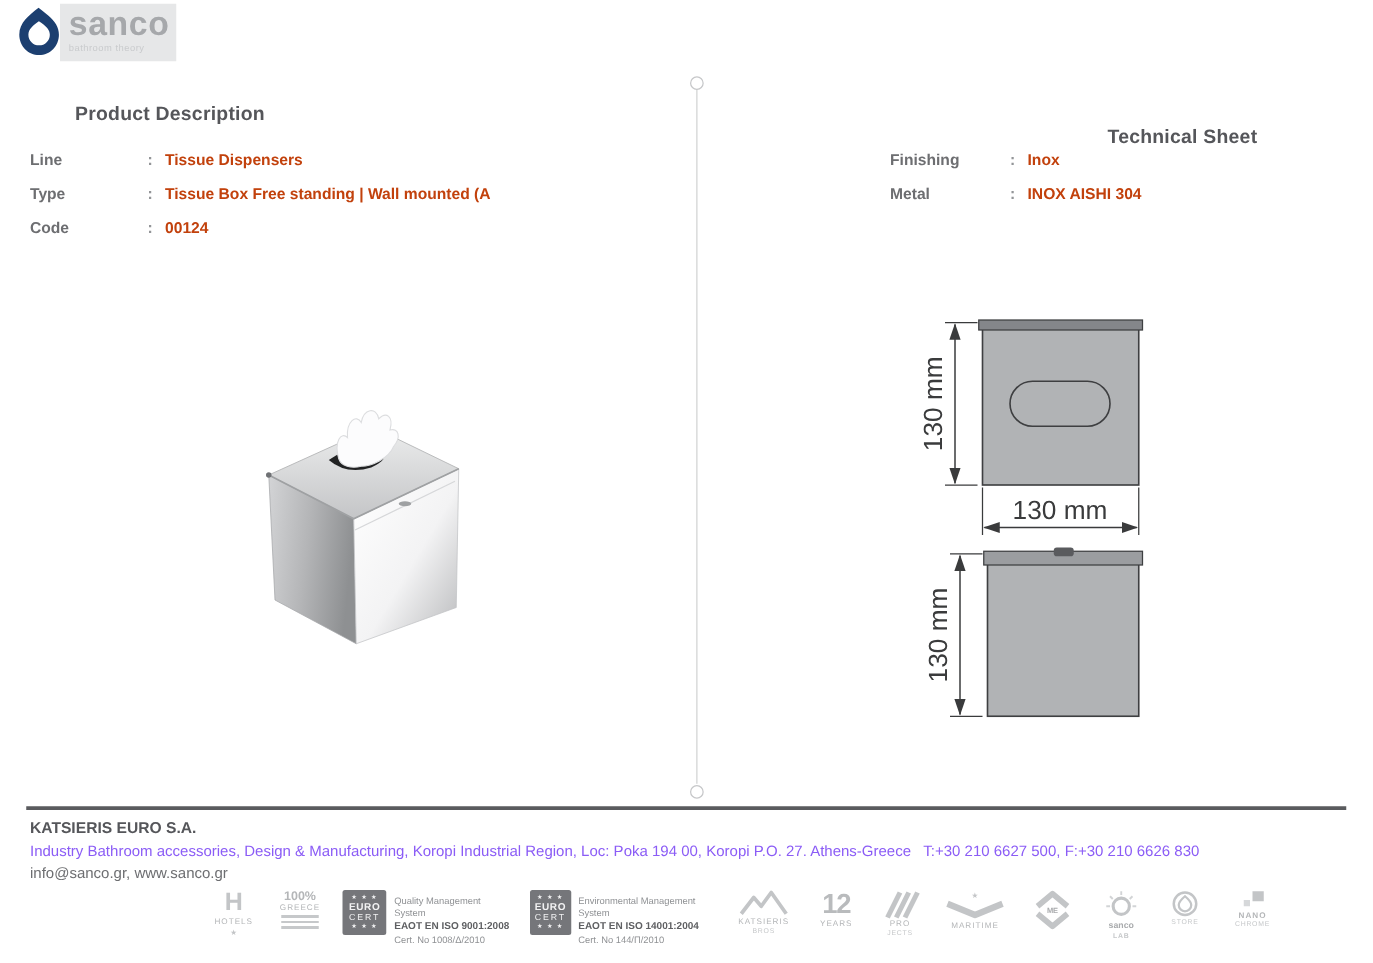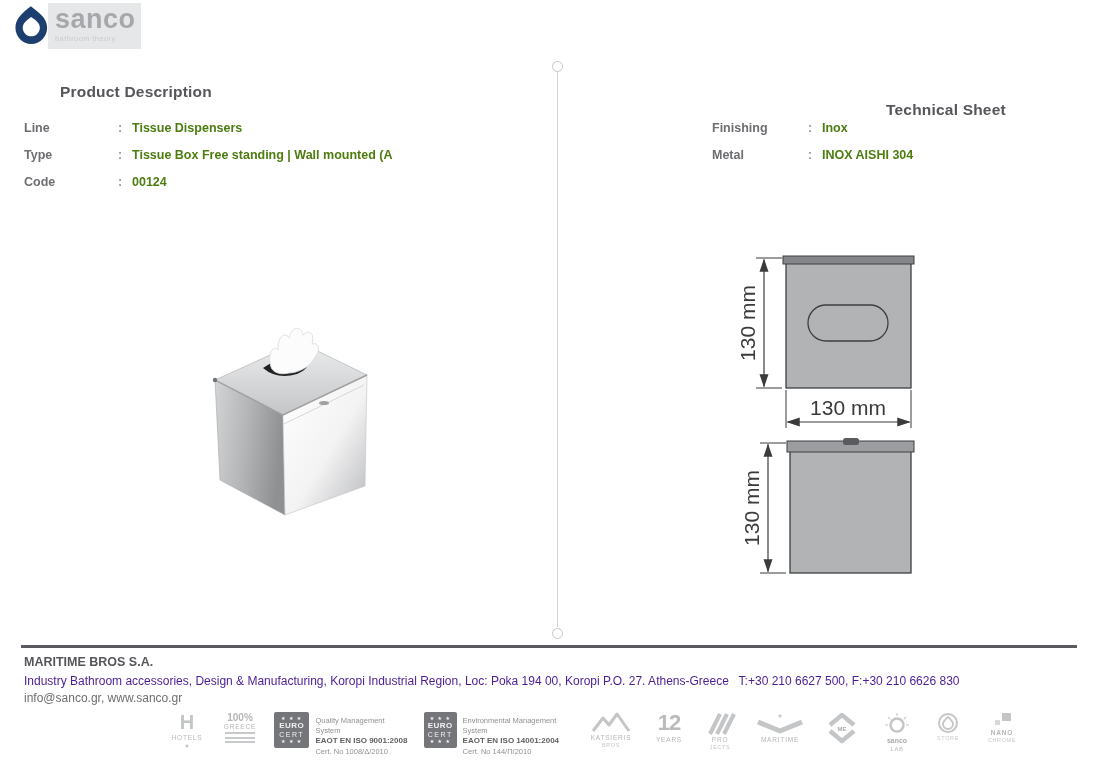--- a/index.html
+++ b/index.html
@@ -28,33 +28,33 @@
 
   
   .fields { font-size:12.5px; font-weight:700; }
   .fields-left { left:24px; top:121px; }
   .fields-right { left:712px; top:121px; }
   .frow { height:14px; margin-bottom:13px; white-space:nowrap; }
   .flabel { display:inline-block; color:#6d6e71; }
   .fields-left .flabel { width:94px; }
   .fields-right .flabel { width:96px; }
   .fcolon { display:inline-block; width:14px; color:#939598; }
-  .fvalue { color:#4d7c0f;text-align:right; }
+  .fvalue { color:#c2410c;text-align:right; }
 
   
   .product-photo { left:193px; top:323px; width:185px; height:196px; }
 
   
   .tech-drawing { left:726px; top:246px; width:210px; height:348px; }
   .dim-text { font-size:21px; fill:#3a3b3c; font-family:"Liberation Sans", sans-serif; }
 
   
   .foot-rule { left:21px; top:645px; width:1056px; height:3px; background:#5a5b5e; }
   .company { left:24px; top:655px; font-size:12.5px; font-weight:700; color:#55565a; }
-  .address { left:24px; top:674px; font-size:12px; color:#4c1d95; white-space:pre; }
+  .address { left:24px; top:674px; font-size:12px; color:#8b5cf6; white-space:pre; }
   .contacts { left:24px; top:691px; font-size:12px; color:#6d6e71; }
 
   
   .badges { left:168px; top:712px; display:flex; align-items:flex-start; gap:14px; color:#b6b8ba; }
   .bdg { display:flex; flex-direction:column; align-items:center; text-align:center; }
   .bdg-label { font-size:6.5px; letter-spacing:0.8px; color:#b4b6b8; margin-top:2px; }
   .bdg-sub { font-size:5.5px; letter-spacing:0.6px; color:#c6c8ca; margin-top:1px; }
   .hotels-h { font-size:20px; font-weight:700; color:#c3c5c7; line-height:20px; }
   .bdg-star { font-size:6px; color:#c3c5c7; margin-top:1px; }
   .greece-top { font-size:10px; font-weight:700; color:#b4b6b8; line-height:11px; }
@@ -184,21 +184,21 @@
       <rect x="117" y="192" width="16" height="7" rx="2.5" fill="#5a5b5e"></rect>
 
       <line x1="34" y1="197" x2="60" y2="197" stroke="#3a3b3c" stroke-width="1"></line>
       <line x1="34" y1="327" x2="60" y2="327" stroke="#3a3b3c" stroke-width="1"></line>
       <line x1="42" y1="198.5" x2="42" y2="325.5" stroke="#3a3b3c" stroke-width="1.2" marker-start="url(#dimarrow)" marker-end="url(#dimarrow)"></line>
       <text class="dim-text" x="25" y="262" text-anchor="middle" dominant-baseline="central" transform="rotate(-90 25 262)">130 mm</text>
     </g>
   </svg>
 
   <div class="abs foot-rule"></div>
-  <div class="abs company">MARITIME BROS S.A.</div>
+  <div class="abs company">KATSIERIS EURO S.A.</div>
   <div class="abs address">Industry Bathroom accessories, Design &amp; Manufacturing, Koropi Industrial Region, Loc: Poka 194 00, Koropi P.O. 27. Athens-Greece   T:+30 210 6627 500, F:+30 210 6626 830</div>
   <div class="abs contacts">info@sanco.gr, www.sanco.gr</div>
 
   <div class="abs badges">
 
     <div class="bdg" style="width:38px">
       <div class="hotels-h">H</div>
       <div class="bdg-label">HOTELS</div>
       <div class="bdg-star">★</div>
     </div>

